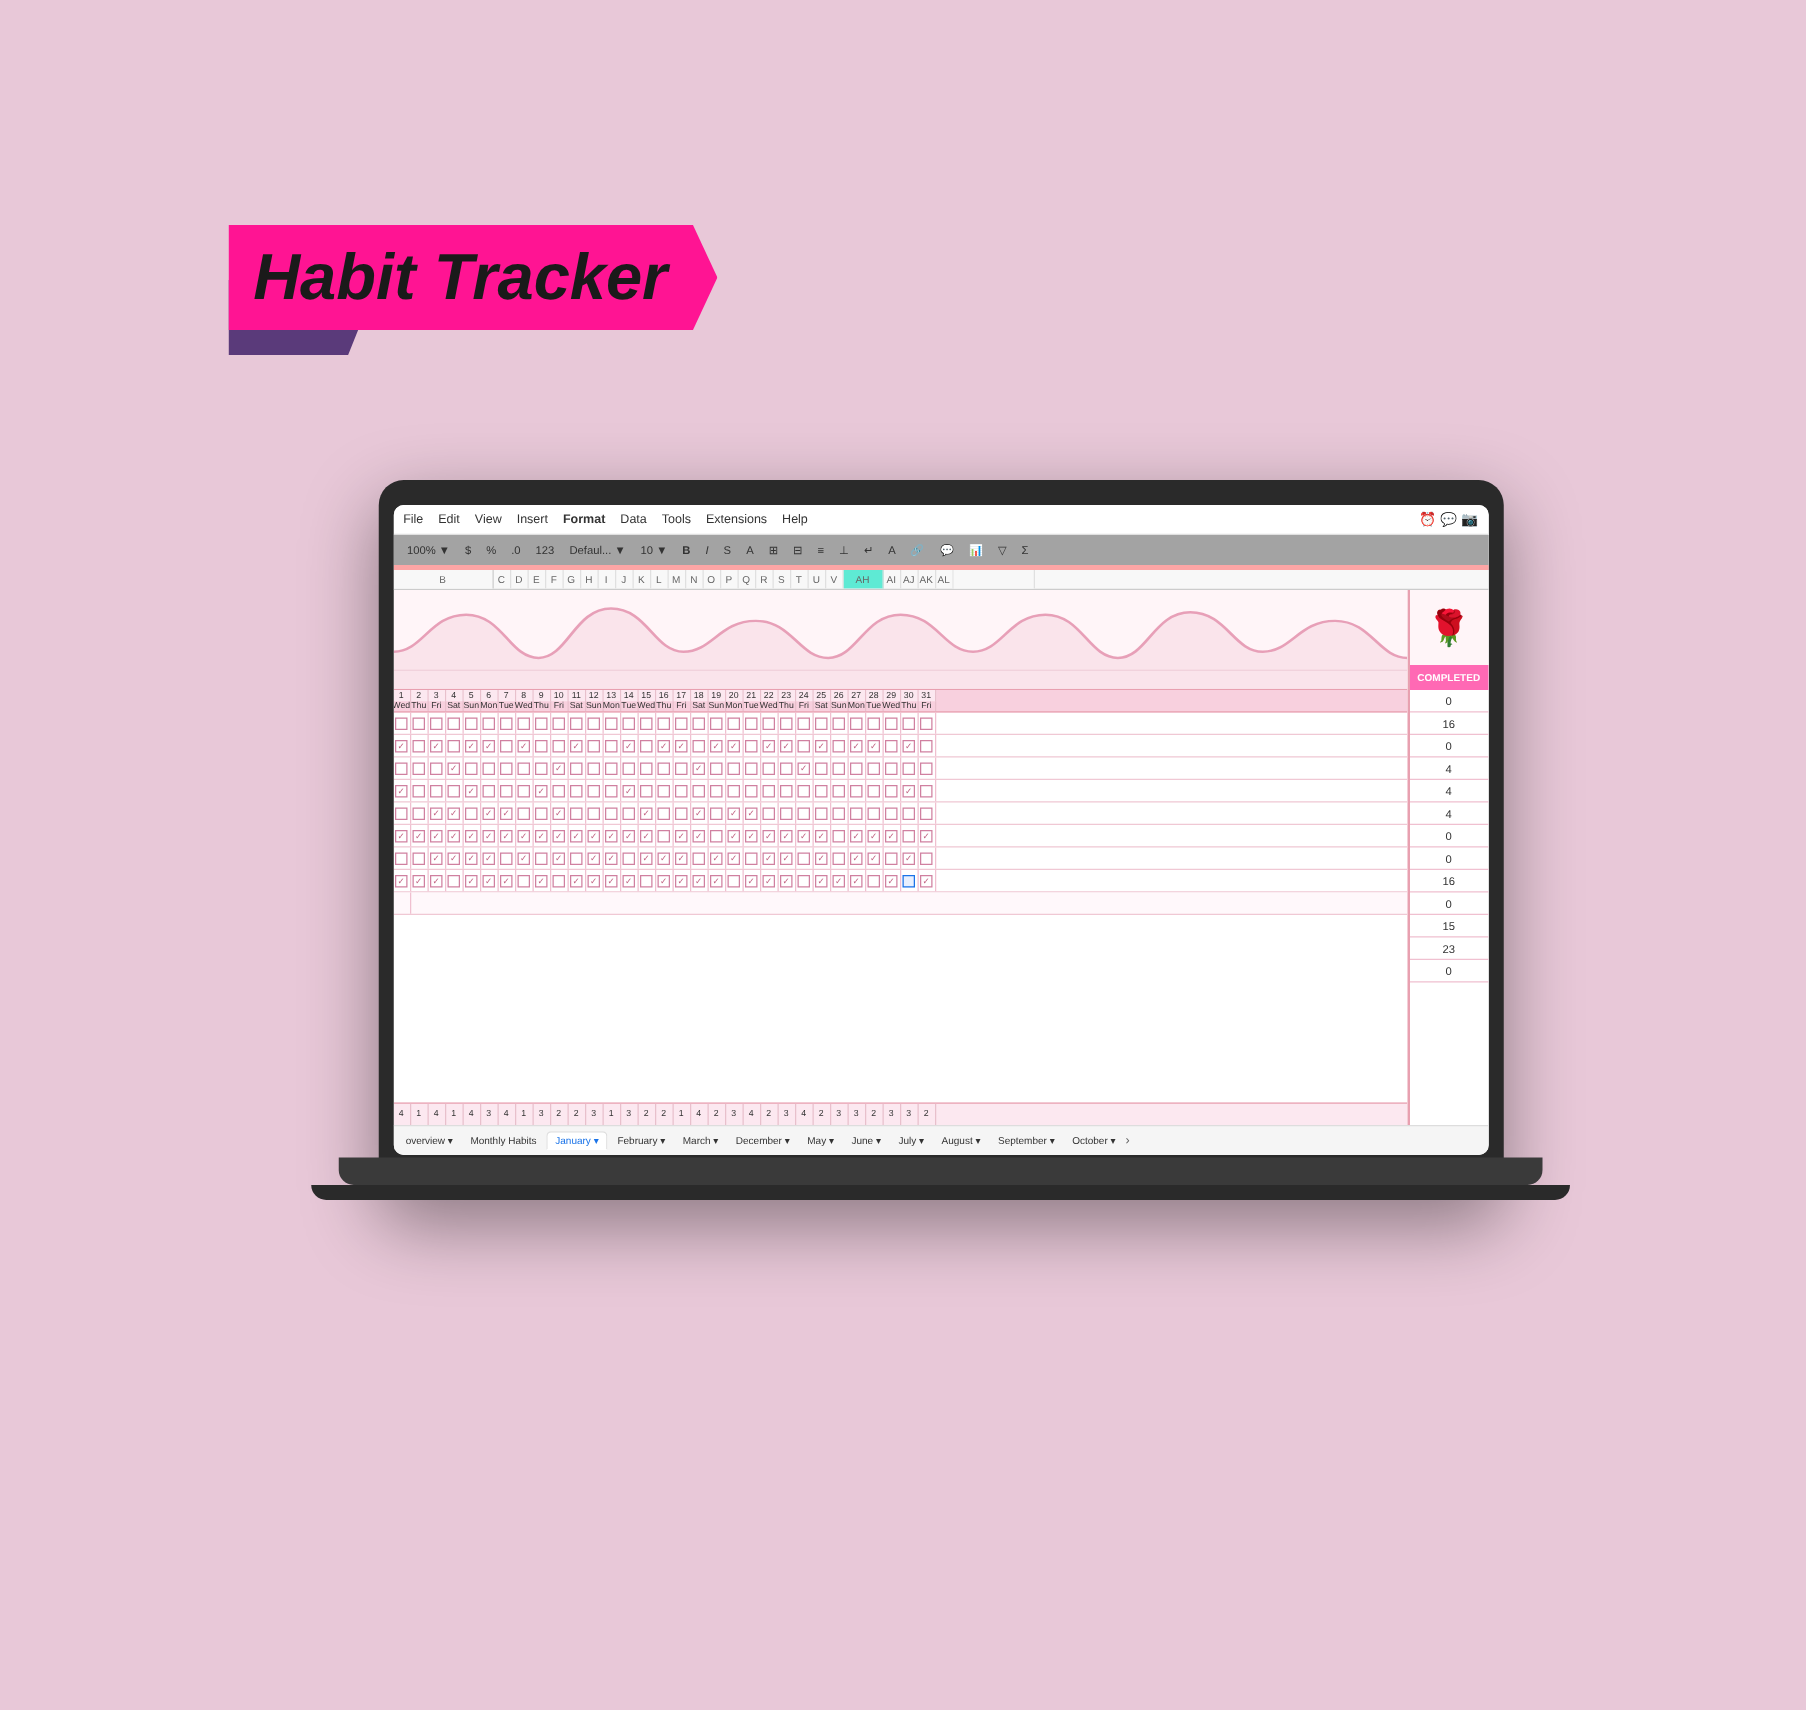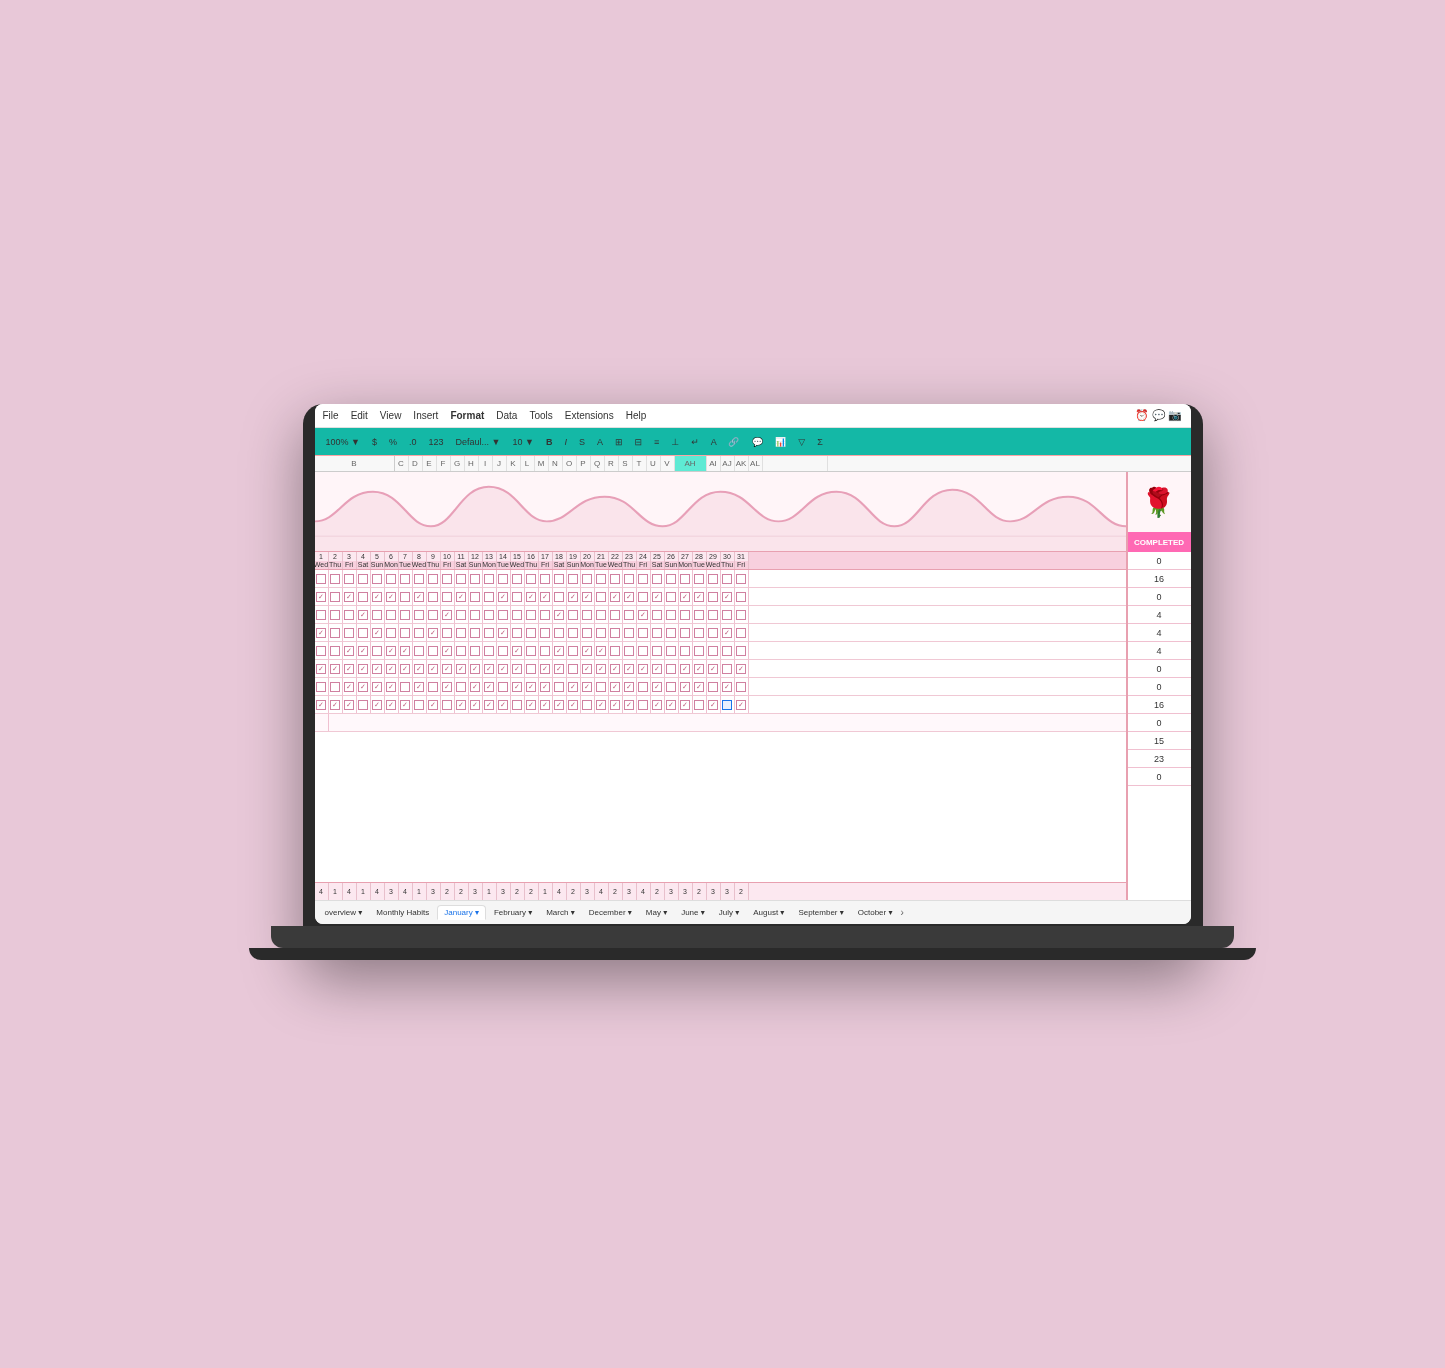--- a/index.html
+++ b/index.html
@@ -75,23 +75,22 @@
       position: absolute;
       top: 250px;
       left: 180px;
       right: 60px;
     }
 
     .laptop {
       width: 900px;
       background: #2a2a2a;
       border-radius: 20px;
-      padding: 0 12px 0 12px;
+      padding: 20px 12px 0 12px;
       box-shadow: 0 20px 60px rgba(0,0,0,0.4);
-      margin-top: 20px;
     }
 
     .screen {
       background: #fff;
       border-radius: 8px;
       overflow: hidden;
       width: 100%;
       height: 520px;
     }
 
@@ -136,26 +135,26 @@
       color: #333;
       cursor: pointer;
     }
 
     .menu-item.active-format {
       color: #333;
       font-weight: bold;
     }
 
     .toolbar {
-      background: #14b8a6;
+      background: #a3a3a3;
       display: flex;
       align-items: center;
       padding: 2px 8px;
       gap: 6px;
-      border-bottom: 1px solid #fca5a5;
+      border-bottom: 4px solid #fca5a5;
       height: 28px;
       text-align: center;
     }
 
     .toolbar-item {
       font-size: 9px;
       color: #333;
       padding: 1px 3px;
     }
 
@@ -409,20 +408,26 @@
       display: flex;
       flex-direction: column;
     }
   </style>
 </head>
 <body>
 
 <div class="scene">
 
   <div class="title-area">
+    <div style="position:relative; display:inline-block;">
+      <div class="title-banner">
+        <span class="title-habit-tracker">Habit Tracker</span>
+      </div>
+      <div class="purple-shadow"></div>
+    </div>
   </div>
 
   <div class="laptop-wrapper">
     <div class="laptop">
       <div class="screen">
 
         <div class="sheets-ui">
 
           <div class="menu-bar">
             <span class="menu-item">File</span>

